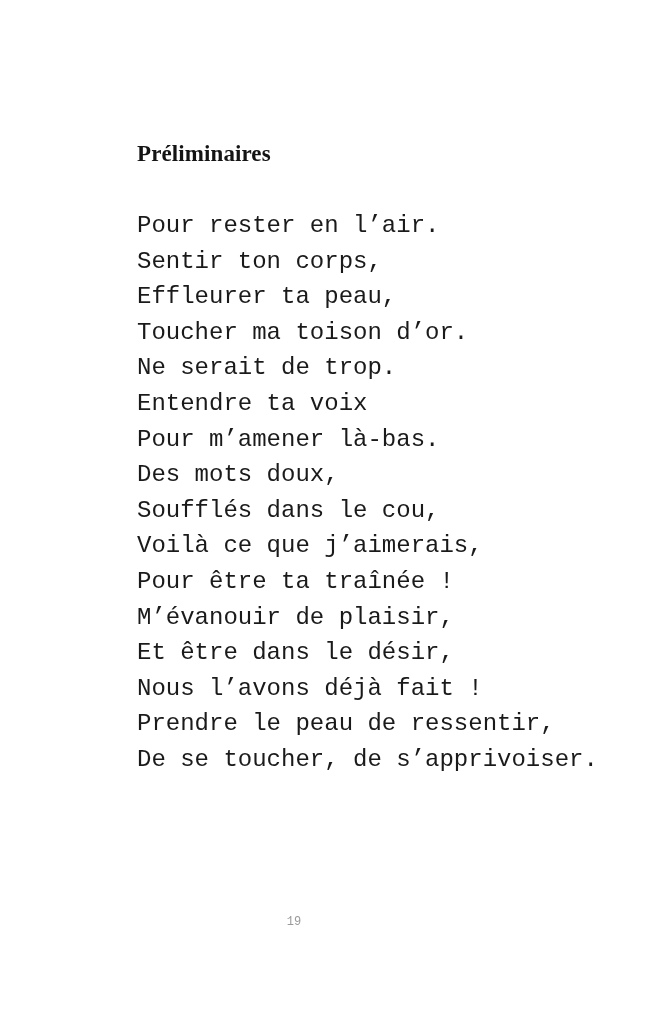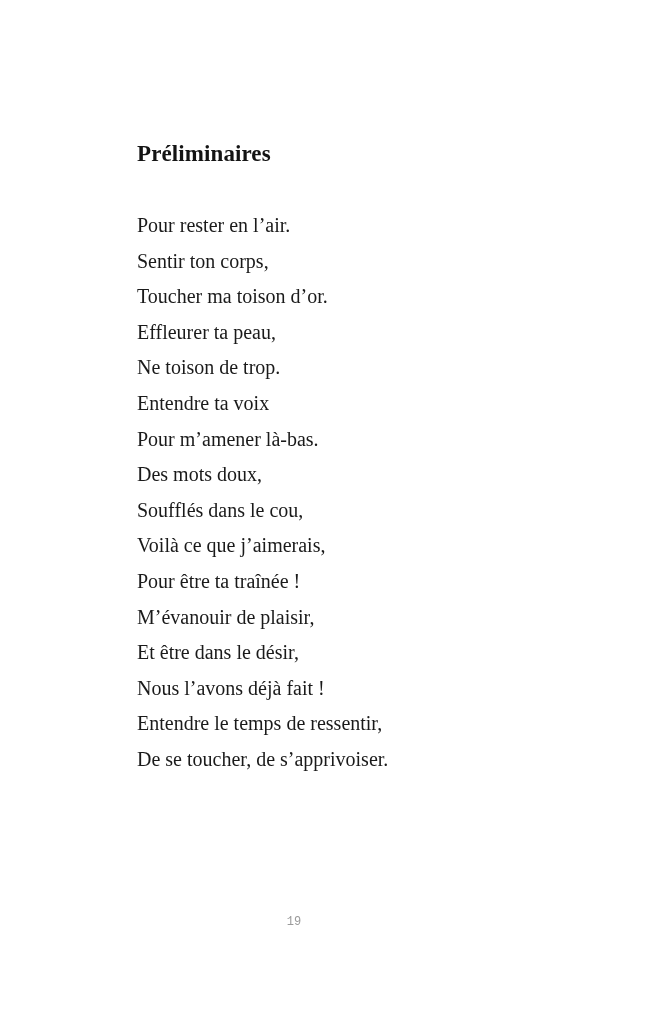--- a/index.html
+++ b/index.html
@@ -35,22 +35,22 @@
     }
     .poem {
       position: absolute;
       left: 137px;
       top: 208px;
       margin: 0;
       padding: 0;
       list-style: none;
     }
     .verse {
-      font-family: Liberation Serif, serif;
-      font-size: 20px;
+      font-family: Liberation Mono, monospace;
+      font-size: 24px;
       line-height: 35.6px;
       height: 35.6px;
       color: #1a1a1a;
       white-space: nowrap;
     }
     .page-number {
       position: absolute;
       left: 0;
       width: 588px;
       top: 912px;
@@ -63,30 +63,30 @@
   </style>
 </head>
 <body>
 
 <div class="page">
   <h1 class="title">Préliminaires</h1>
 
   <ul class="poem">
     <li class="verse">Pour rester en l’air.</li>
     <li class="verse">Sentir ton corps,</li>
+    <li class="verse">Effleurer ta peau,</li>
     <li class="verse">Toucher ma toison d’or.</li>
-    <li class="verse">Effleurer ta peau,</li>
-    <li class="verse">Ne toison de trop.</li>
+    <li class="verse">Ne serait de trop.</li>
     <li class="verse">Entendre ta voix</li>
     <li class="verse">Pour m’amener là-bas.</li>
     <li class="verse">Des mots doux,</li>
     <li class="verse">Soufflés dans le cou,</li>
     <li class="verse">Voilà ce que j’aimerais,</li>
     <li class="verse">Pour être ta traînée !</li>
     <li class="verse">M’évanouir de plaisir,</li>
     <li class="verse">Et être dans le désir,</li>
     <li class="verse">Nous l’avons déjà fait !</li>
-    <li class="verse">Entendre le temps de ressentir,</li>
+    <li class="verse">Prendre le peau de ressentir,</li>
     <li class="verse">De se toucher, de s’apprivoiser.</li>
   </ul>
 
   <div class="page-number">19</div>
 </div>
 
 </body></html>

